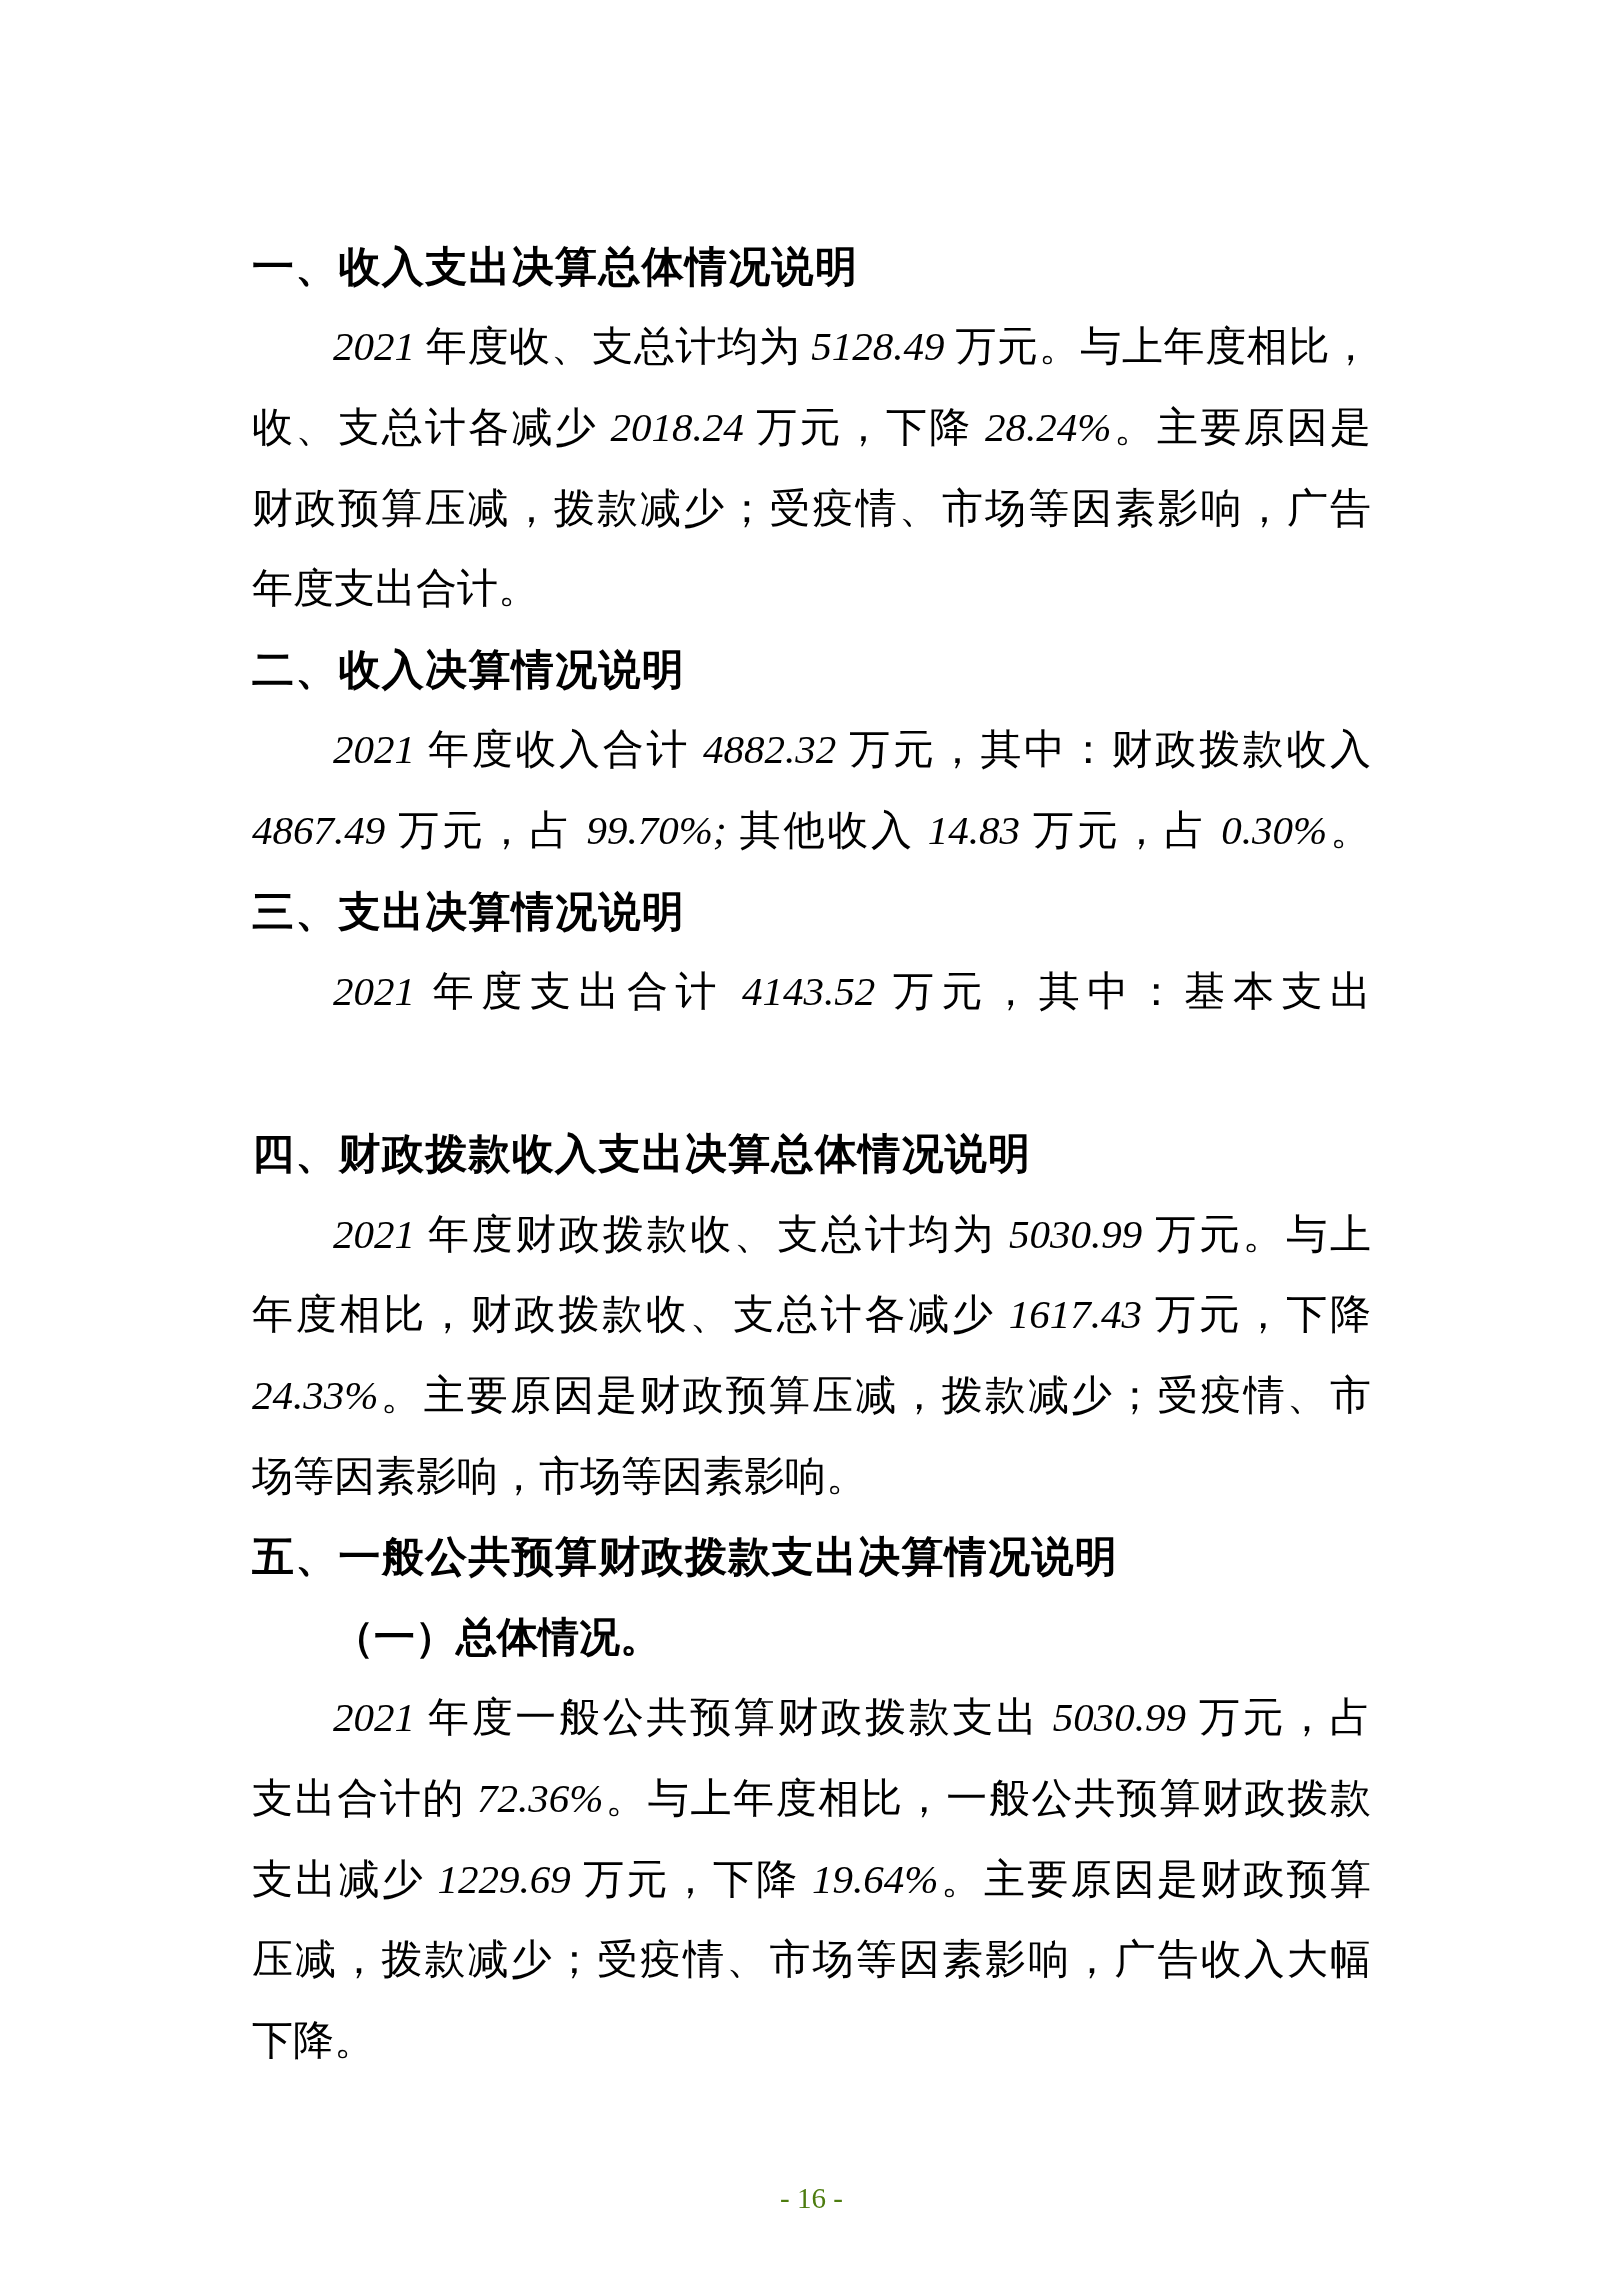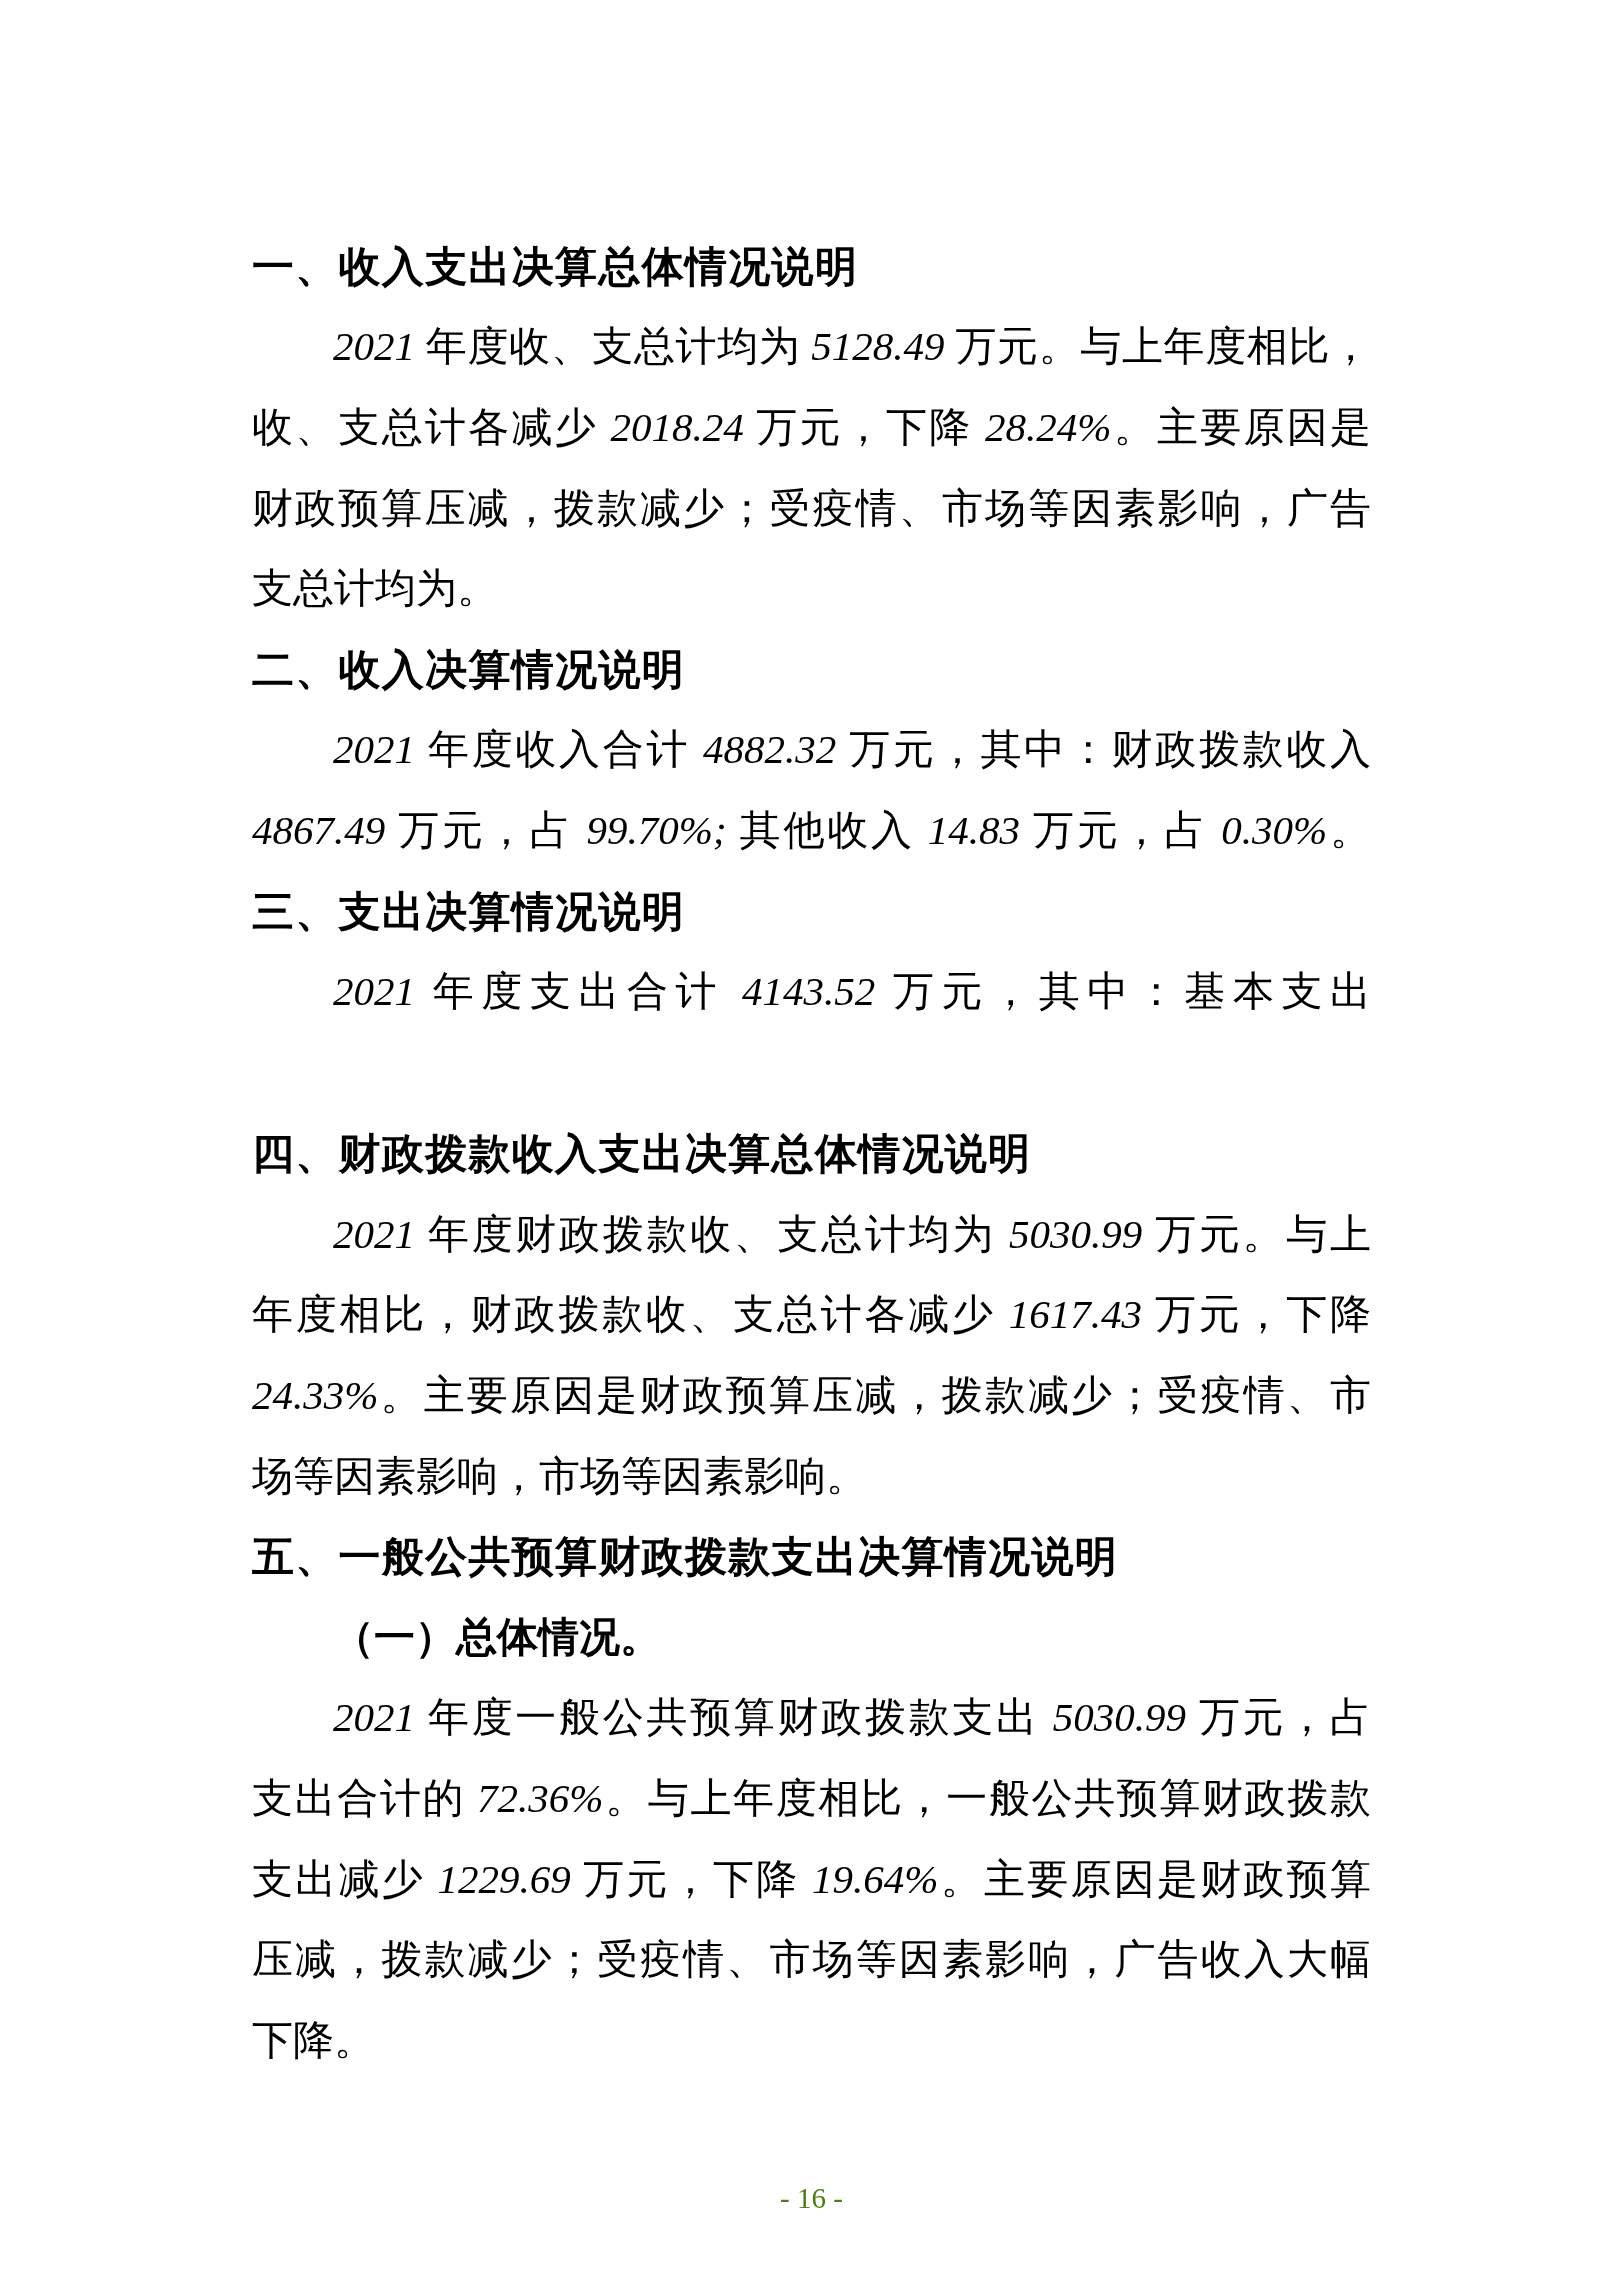--- a/index.html
+++ b/index.html
@@ -66,21 +66,21 @@
 </head>
 <body>
 
 <div class="page">
 
   <div class="line h lft" style="top:225px">一、收入支出决算总体情况说明</div>
 
   <div class="line b ind jst" style="top:305px">2021 年度收、支总计均为 5128.49 万元。与上年度相比，</div>
   <div class="line b jst" style="top:386px">收、支总计各减少 2018.24 万元，下降 28.24%。主要原因是</div>
   <div class="line b jst" style="top:467px">财政预算压减，拨款减少；受疫情、市场等因素影响，广告</div>
-  <div class="line b lft" style="top:547px">支总计均为。</div>
+  <div class="line b lft" style="top:547px">年度支出合计。</div>
 
   <div class="line h lft" style="top:628px">二、收入决算情况说明</div>
 
   <div class="line b ind jst" style="top:708px">2021 年度收入合计 4882.32 万元，其中：财政拨款收入</div>
   <div class="line b jst" style="top:789px">4867.49 万元，占 99.70%; 其他收入 14.83 万元，占 0.30%。</div>
 
   <div class="line h lft" style="top:870px">三、支出决算情况说明</div>
 
   <div class="line b ind jst" style="top:950px">2021 年度支出合计 4143.52 万元，其中：基本支出</div>
 

